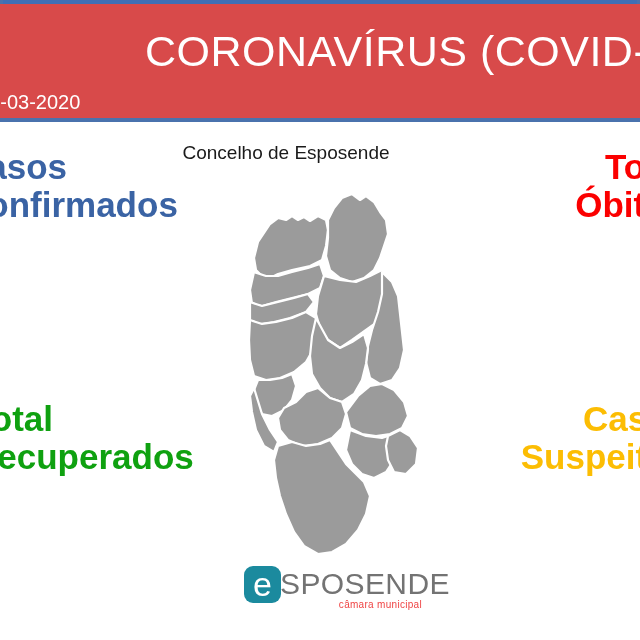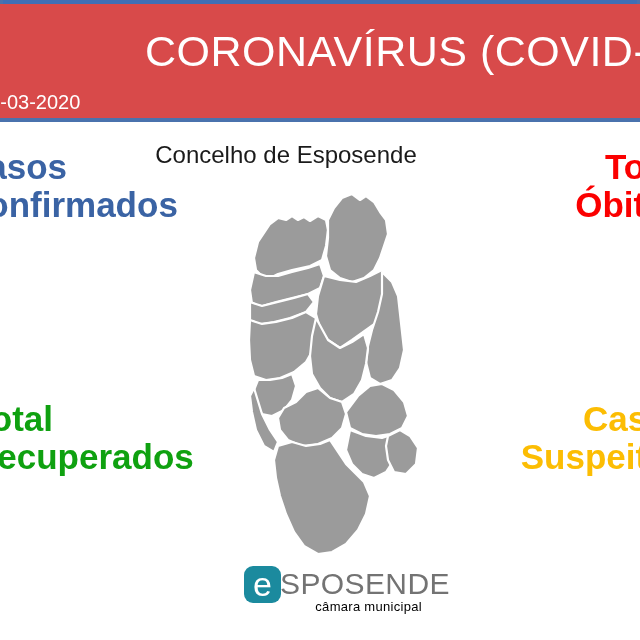--- a/index.html
+++ b/index.html
@@ -144,21 +144,21 @@
   #stat-suspect .stat-label { font-size: 35px; }
   #stat-suspect .stat-value { font-size: 72px; margin-top: 10px; margin-right: 4px; }
 
   
   .map-caption {
     position: absolute;
     left: 0;
     top: 143px;
     width: 572px;
     text-align: center;
-    font-size: 24px;
+    font-size: 19px;
     font-weight: 400;
     color: #1a1a1a;
     line-height: 1;
   }
   .map-wrap {
     position: absolute;
     left: 248px;
     top: 190px;
     width: 172px;
     height: 368px;
@@ -204,22 +204,22 @@
     color: #737373;
     font-weight: 400;
     line-height: 1;
   }
   .logo-sub {
     position: absolute;
     left: 62px;
     top: 36px;
     width: 116px;
     text-align: right;
-    font-size: 13px;
-    color: #000000;
+    font-size: 10px;
+    color: #ef4444;
     letter-spacing: 0.3px;
     line-height: 1;
   }
 </style>
 </head>
 <body>
 
 <div id="page">
 
   <div class="top-rule"></div>

